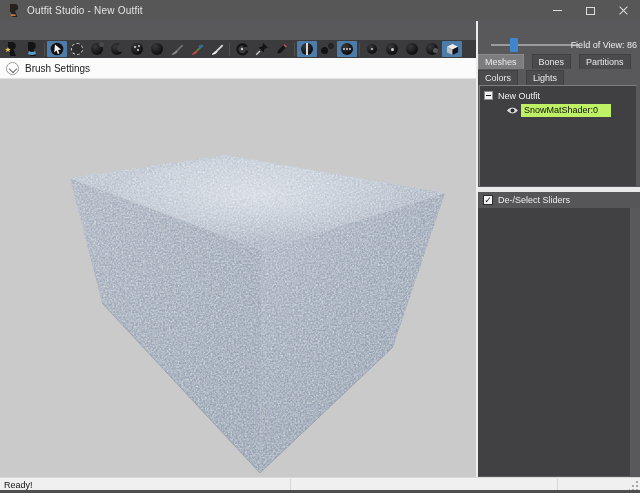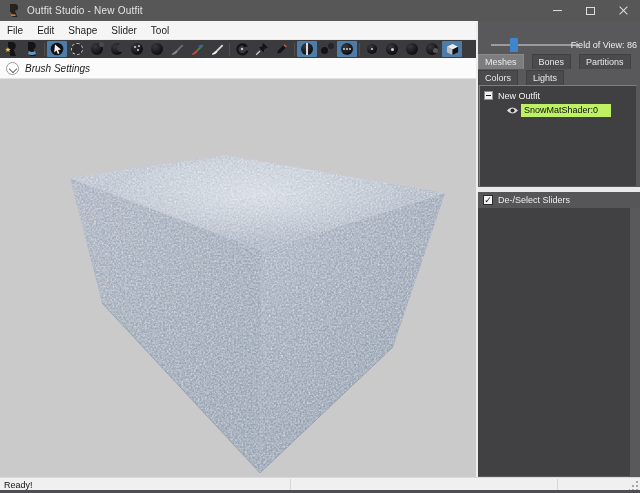--- a/index.html
+++ b/index.html
@@ -61,21 +61,21 @@
   .tree-label-sel { background:#bef264; color:#101010; padding:1px 13px 2px 3px; margin-left:2px; }
 
   
   .splitter-h { position:absolute; left:477px; top:187px; width:163px; height:5px; background:#e9e9e9; }
   .slider-bar { position:absolute; left:477px; top:192px; width:163px; height:16px; background:#565658; display:flex; align-items:center; }
   .cb { width:10px; height:10px; margin-left:6px; background:#f4f4f4; border:1px solid #2b2b2b; display:flex; align-items:center; justify-content:center; font-size:9px; color:#111; line-height:10px; }
   .cb-label { margin-left:5px; font-size:9px; color:#ececed; }
   .slider-list { position:absolute; left:478px; top:208px; width:152px; height:268px; background:#414143; }
 
   
-  .brush-bar { position:absolute; left:0; top:58px; width:477px; height:21px; background:#fbfbfb; border-bottom:1px solid #e2e2e2; display:flex; align-items:center;font-style:italic; }
+  .brush-bar { position:absolute; left:0; top:58px; width:477px; height:21px; background:#fbfbfb; border-bottom:1px solid #e2e2e2; display:flex; align-items:center; }
   .chev-circle { width:13px; height:13px; margin-left:6px; border-radius:50%; border:1px solid #9a9a9a; background:#fff; position:relative; }
   .chev-circle:after { content:""; position:absolute; left:3px; top:3px; width:5px; height:5px; border-left:1px solid #6a6a6a; border-bottom:1px solid #6a6a6a; transform:rotate(-45deg); }
   .brush-label { margin-left:6px; font-size:10px; color:#1b1b1b; }
   .viewport { position:absolute; left:0; top:79px; width:477px; height:398px; background:#cacaca; }
   .vdivider { position:absolute; left:476px; top:21px; width:2px; height:456px; background:#ededed; }
 
   
   .statusbar { position:absolute; left:0; top:477px; width:640px; height:13px; background:#f0f0f0; border-top:1px solid #d9d9d9; font-size:9px; color:#111; }
   .status-text { position:absolute; left:4px; top:2px; }
   .ssep { position:absolute; top:1px; width:1px; height:11px; background:#d7d7d7; }
@@ -105,27 +105,20 @@
         </div>
       <div class="wc">
           <span class="wc-max-glyph"></span>
         </div>
       <div class="wc">
           <span class="wc-close-glyph"></span>
         </div>
     </div>
   </div>
 
-  <div class="menubar">
-    <span class="menu-item">File</span>
-    <span class="menu-item">Edit</span>
-    <span class="menu-item">Shape</span>
-    <span class="menu-item">Slider</span>
-    <span class="menu-item">Tool</span>
-  </div>
 
   <div class="toolbar">
     <div class="tool">
       <svg width="14" height="14" viewBox="0 0 14 14">
           <path d="M3 0 h5 a4 4 0 0 1 .5 7.5 L11 14 H5.5 L4 8.5 H3 Z" fill="#141416"></path>
           <path d="M3.5 9 l1 2 2.2.2 -1.6 1.4 .4 2.1 -2-1.1 -2 1.1 .4-2.1 -1.6-1.4 2.2-.2z" fill="#e3bd3f" transform="translate(0,-2.5) scale(0.85)"></path>
         </svg>
     </div>
     <div class="tool">
       <svg width="14" height="14" viewBox="0 0 14 14">

